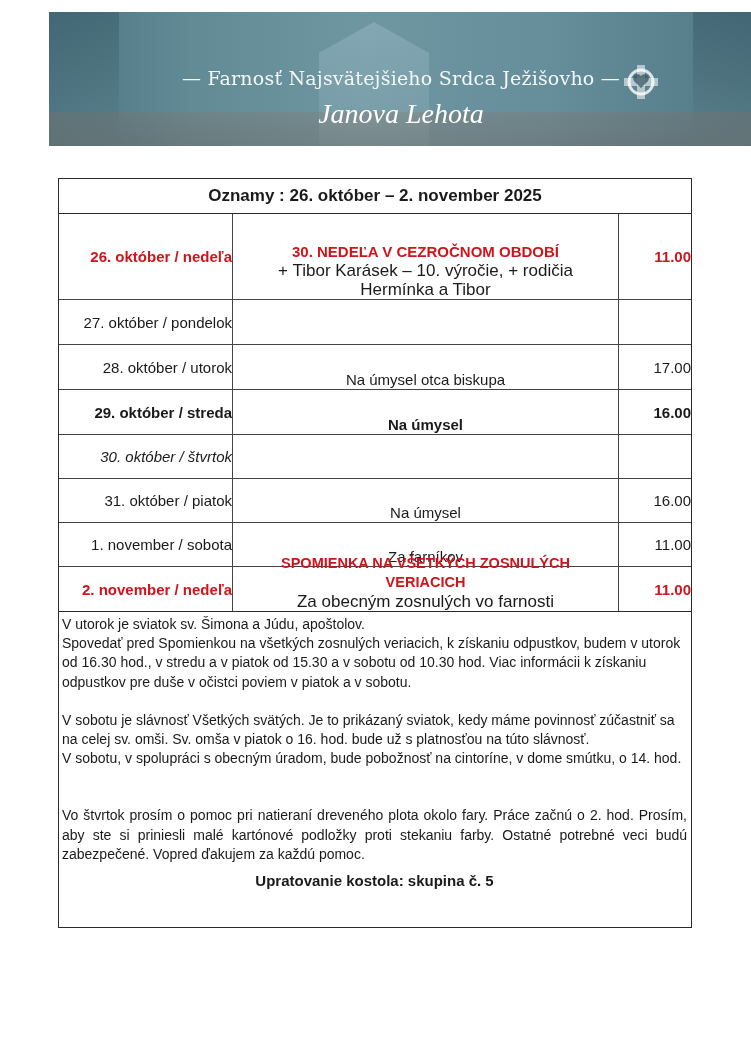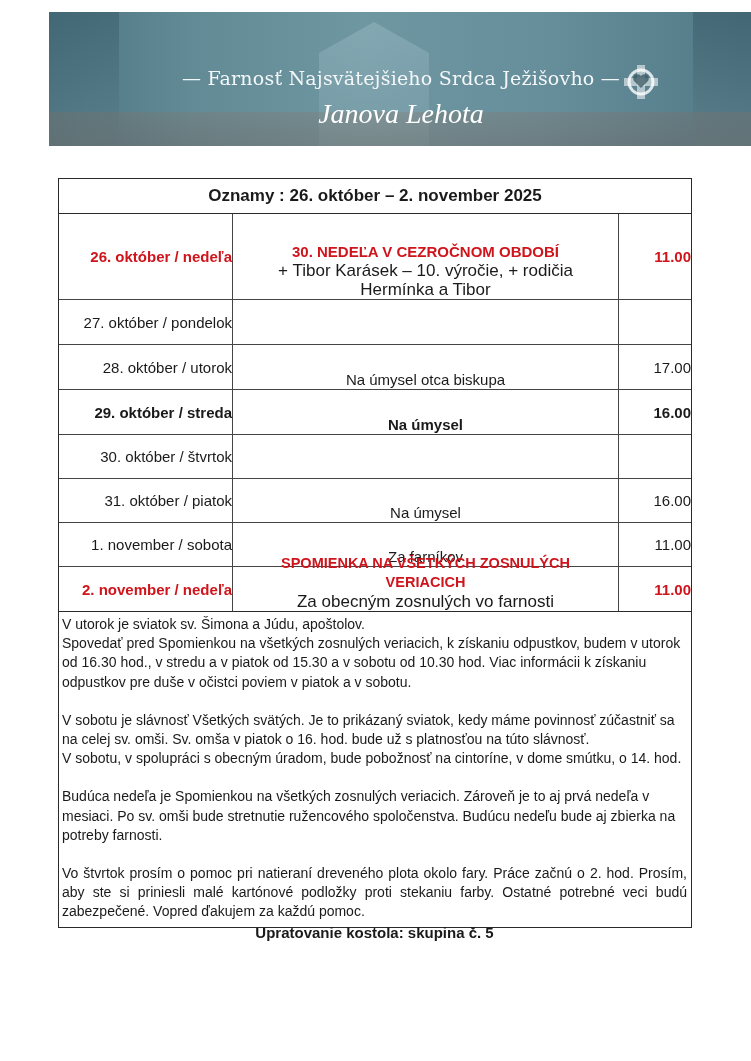--- a/index.html
+++ b/index.html
@@ -115,21 +115,21 @@
       font-size: 14px;
       line-height: 19.2px;
     }
     .notes p { margin: 0; }
     .notes .gap { height: 19px; }
     .notes .justify { text-align: justify; text-align-last: left; }
     .notes .footer {
       text-align: center;
       font-weight: bold;
       font-size: 15px;
-      margin-top: 1px;
+      margin-top: 7px;
     }
   </style>
 </head>
 <body>
 
 <div class="banner">
   <div class="pillar-left"></div>
   <div class="altar"></div>
   <div class="pillar-right"></div>
   <div class="floor"></div>
@@ -172,21 +172,21 @@
   </div>
 
   <div class="row" style="top:211px;height:45px;font-weight:bold;">
     <div class="cell c-date">29. október / streda</div>
     <div class="cell c-desc">
       <div>Na úmysel</div>
     </div>
     <div class="cell c-time">16.00</div>
   </div>
 
-  <div class="row" style="top:256px;height:44px;">
+  <div class="row" style="top:256px;height:44px;font-style:italic;">
     <div class="cell c-date">30. október / štvrtok</div>
     <div class="cell c-desc">
       <div></div>
     </div>
     <div class="cell c-time"></div>
   </div>
 
   <div class="row" style="top:300px;height:44px;">
     <div class="cell c-date">31. október / piatok</div>
     <div class="cell c-desc">
@@ -212,18 +212,17 @@
     <div class="cell c-time red">11.00</div>
   </div>
 
   <div class="notes">
     <p>V utorok je sviatok sv. Šimona a Júdu, apoštolov.</p>
     <p>Spovedať pred Spomienkou na všetkých zosnulých veriacich, k získaniu odpustkov, budem v utorok od 16.30 hod., v stredu a v piatok od 15.30 a v sobotu od 10.30 hod. Viac informácii k získaniu odpustkov pre duše v očistci poviem v piatok a v sobotu.</p>
     <div class="gap"></div>
     <p>V sobotu je slávnosť Všetkých svätých. Je to prikázaný sviatok, kedy máme povinnosť zúčastniť sa na celej sv. omši. Sv. omša v piatok o 16. hod. bude už s platnosťou na túto slávnosť.</p>
     <p>V sobotu, v spolupráci s obecným úradom, bude pobožnosť na cintoríne, v dome smútku, o 14. hod.</p>
     <div class="gap"></div>
-    <p>Budúca nedeľa je Spomienkou na všetkých zosnulých veriacich. Zároveň je to aj prvá nedeľa v mesiaci. Po sv. omši bude stretnutie ružencového spoločenstva. Budúcu nedeľu bude aj zbierka na potreby farnosti.</p>
     <div class="gap"></div>
     <p class="justify">Vo štvrtok prosím o pomoc pri natieraní dreveného plota okolo fary. Práce začnú o 2. hod. Prosím, aby ste si priniesli malé kartónové podložky proti stekaniu farby. Ostatné potrebné veci budú zabezpečené. Vopred ďakujem za každú pomoc.</p>
     <p class="footer">Upratovanie kostola: skupina č. 5</p>
   </div>
 </div>
 
 </body></html>

